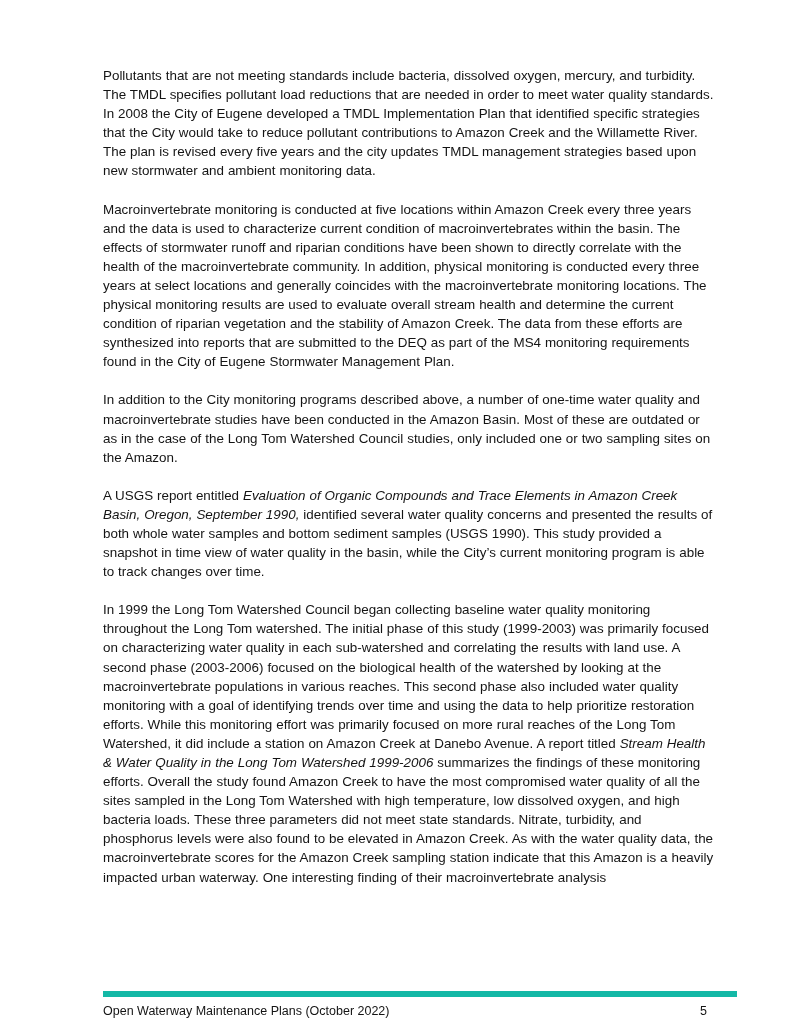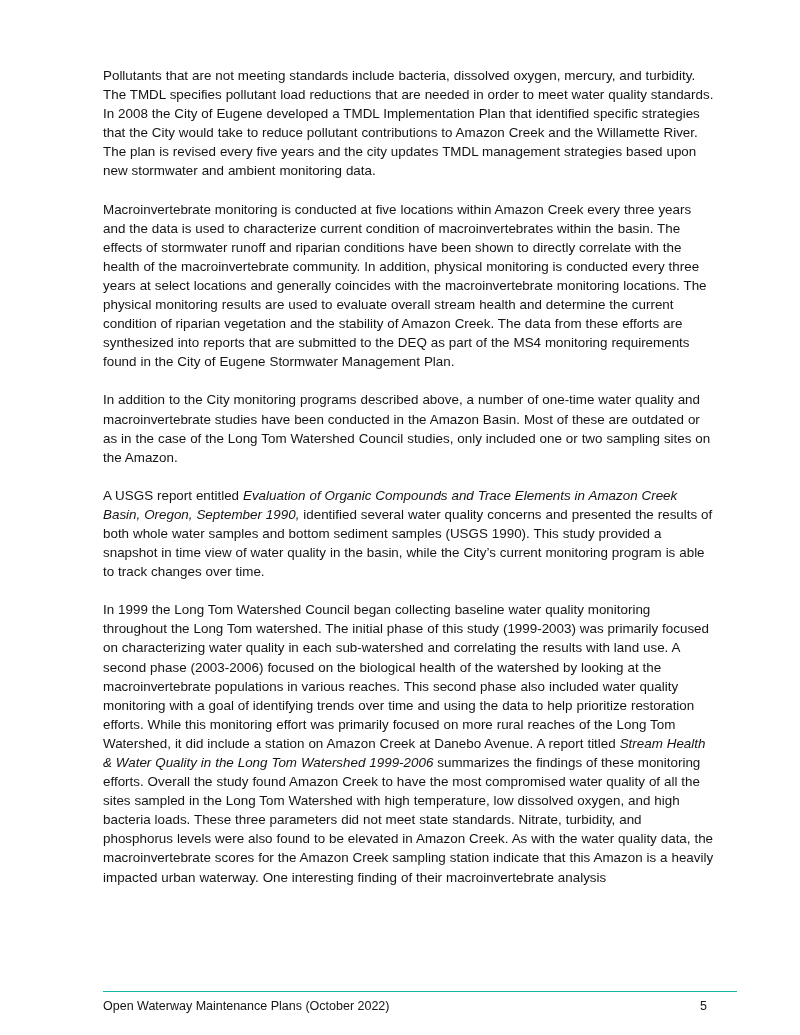--- a/index.html
+++ b/index.html
@@ -30,21 +30,21 @@
     word-spacing: 0.2px;
   }
   .italic {
     font-style: italic;
   }
   .footer {
     position: absolute;
     left: 103px;
     width: 634px;
     top: 991px;
-    border-top: 1px solid #14b8a6;
+    border-top: 6px solid #14b8a6;
     padding-top: 7px;
     display: flex;
     justify-content: space-between;
     align-items: baseline;
     font-size: 12.5px;
     color: #141414;
   }
   .footer .page-num {
     padding-right: 30px;
   }

